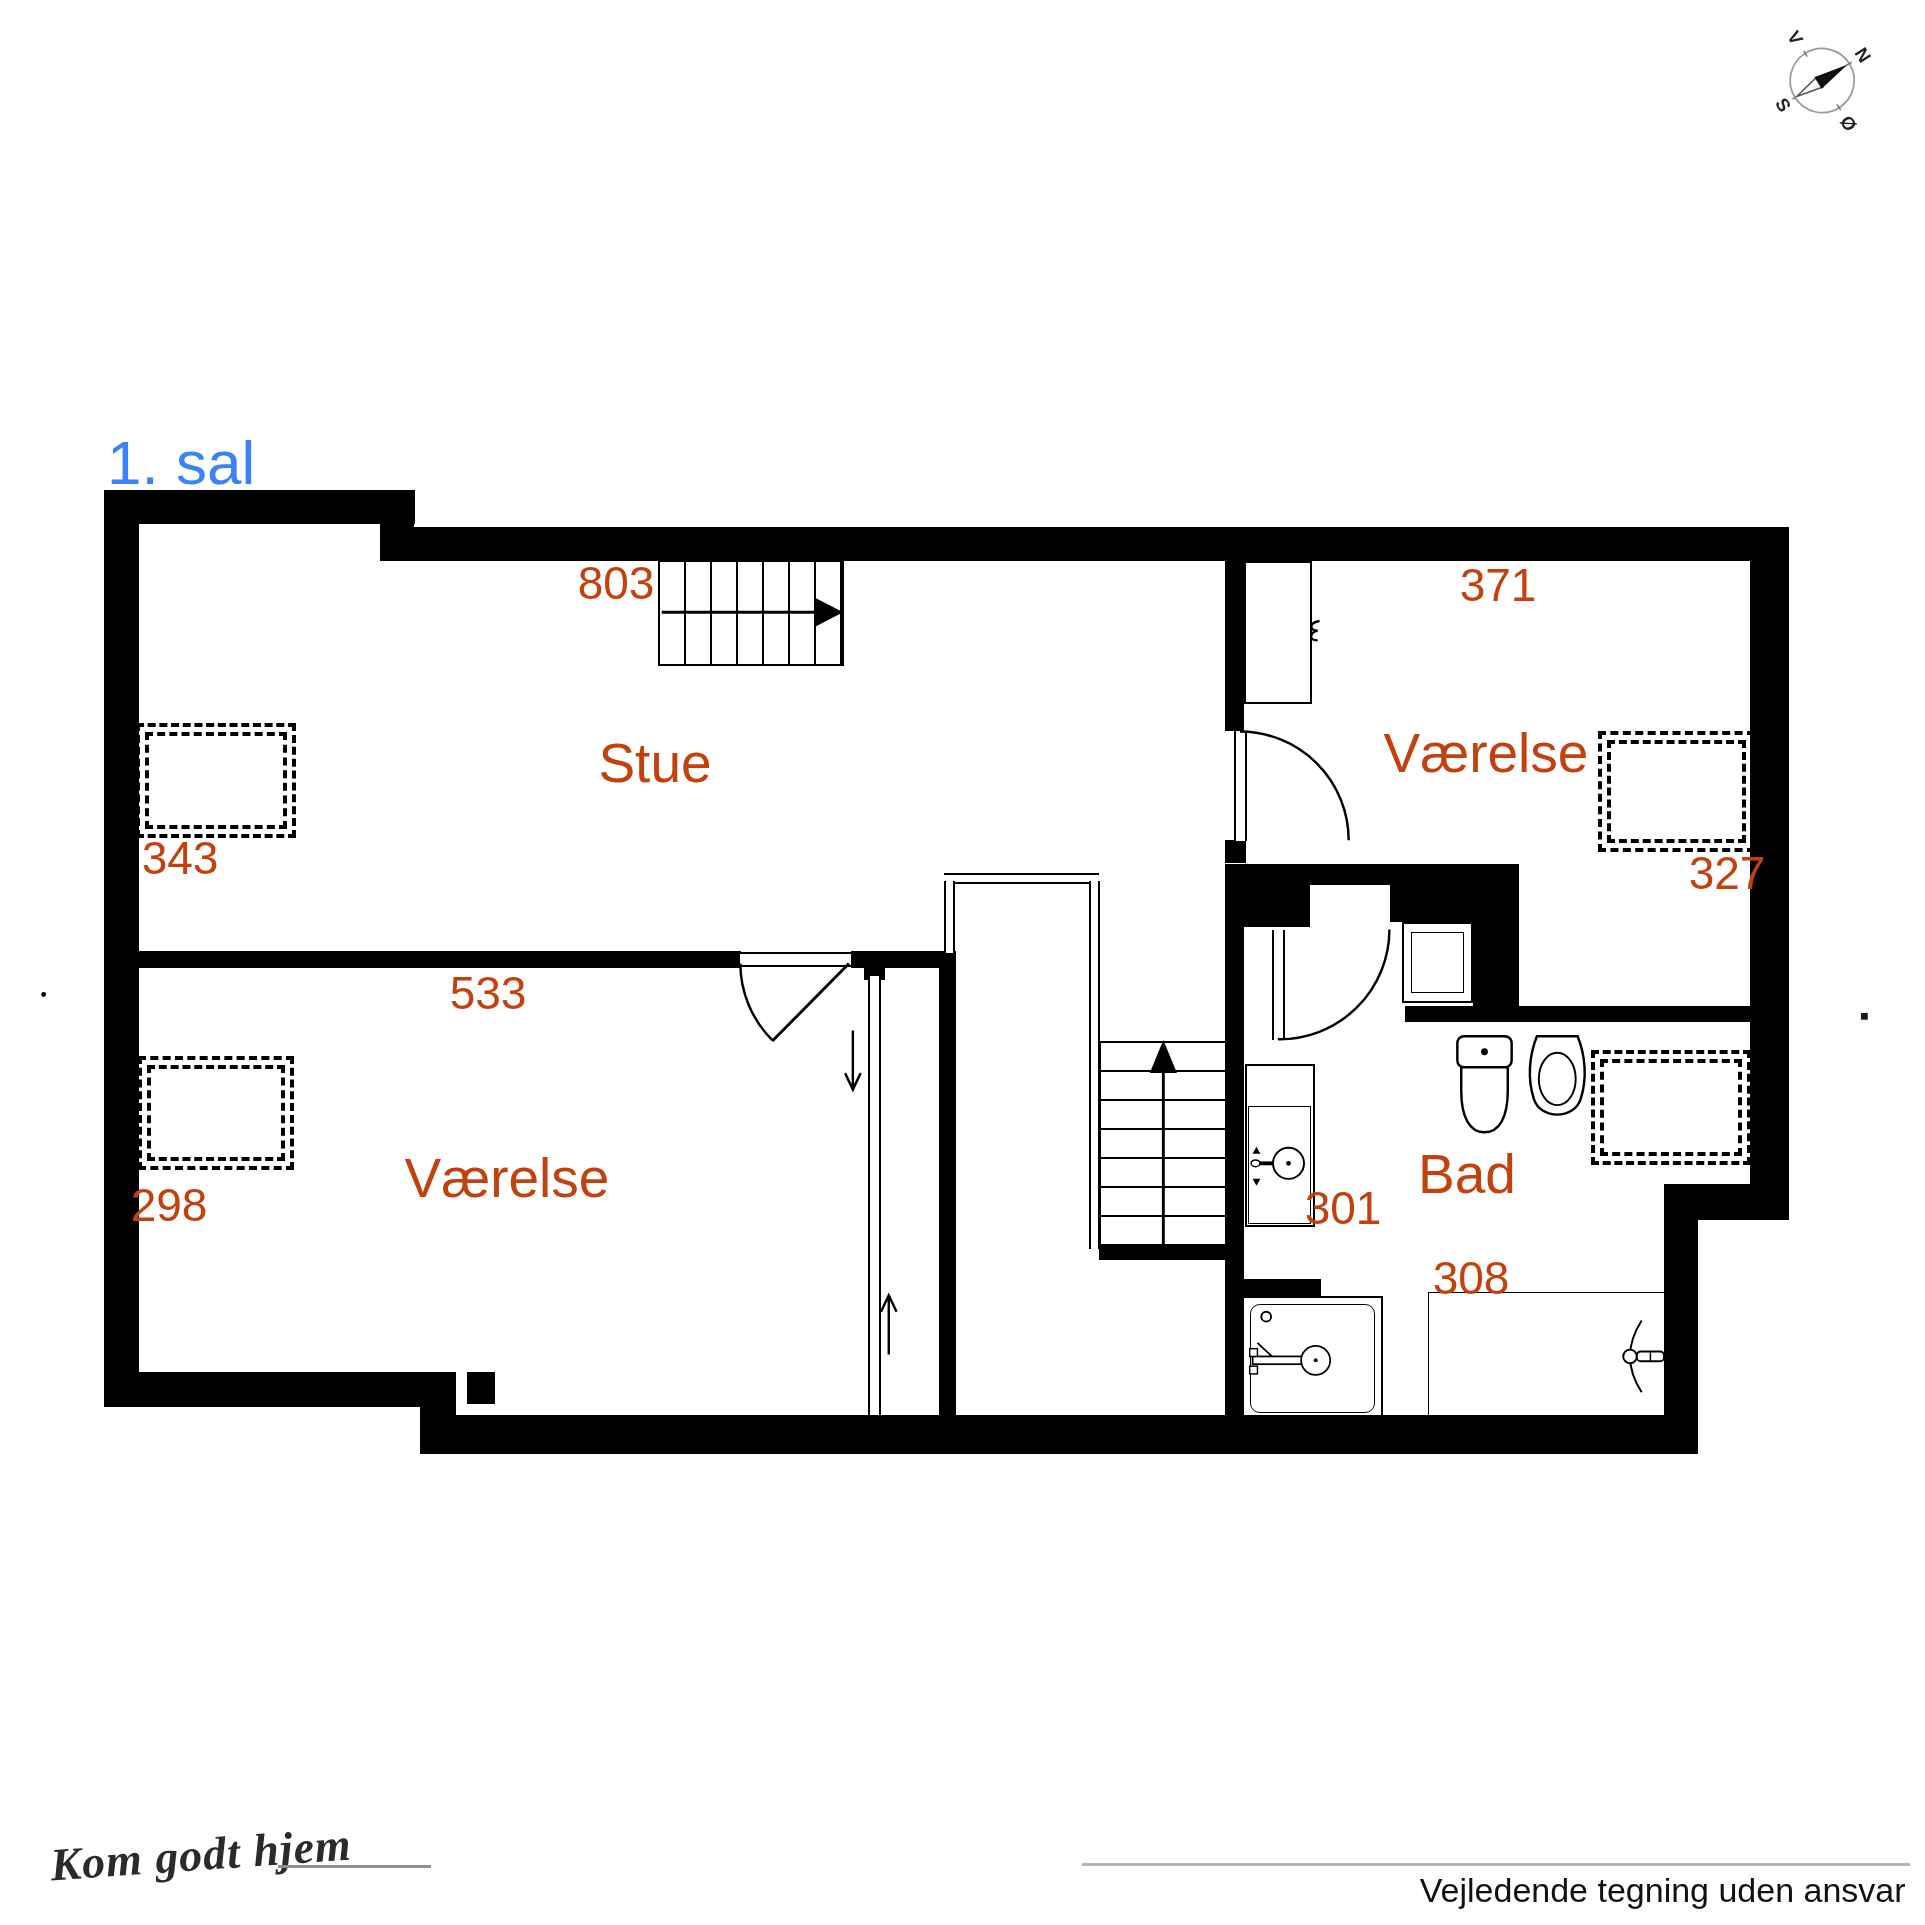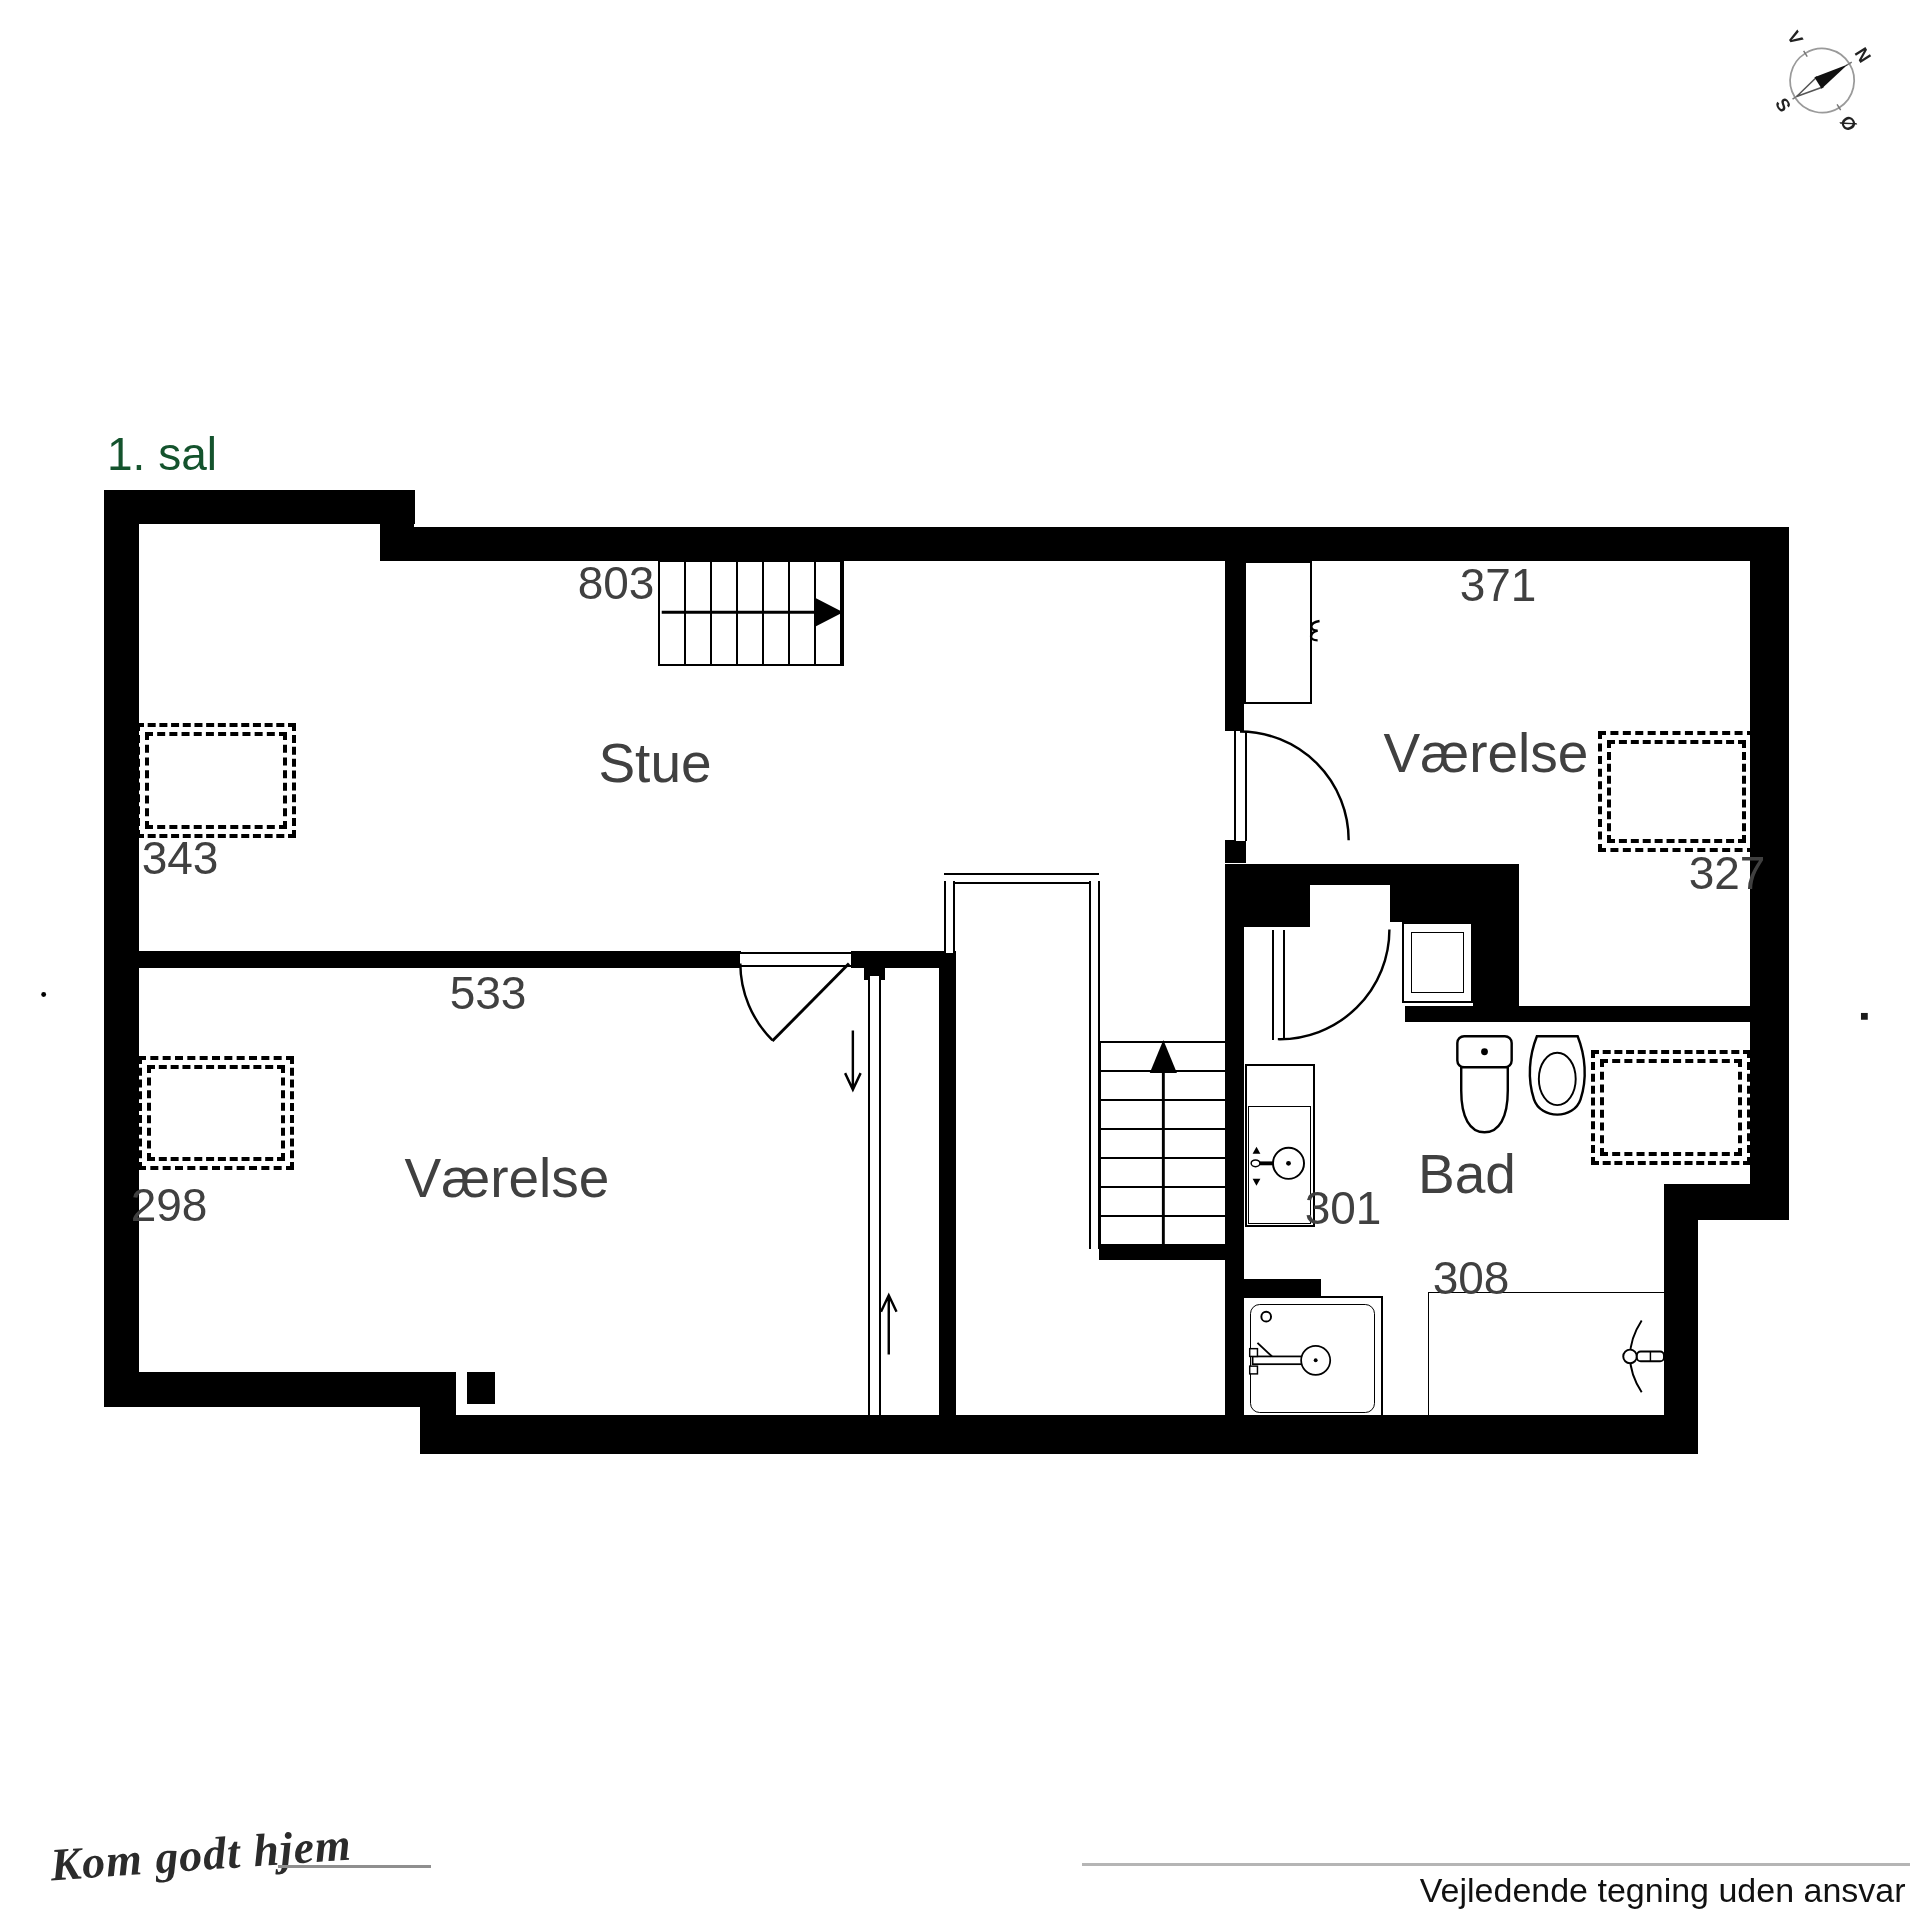--- a/index.html
+++ b/index.html
@@ -1,21 +1,21 @@
 <!DOCTYPE html>
 <html><head>
 <meta charset="utf-8">
 <style>
   html,body{margin:0;padding:0;background:#fff;}
   .stage{position:relative;width:1925px;height:1925px;background:#fff;overflow:hidden;
          font-family:"Liberation Sans",sans-serif;color:#000;}
   .w{position:absolute;background:#000;}
-  .lbl{position:absolute;transform:translate(-50%,-50%);font-size:46px;color:#404040;white-space:nowrap;}
+  .lbl{position:absolute;transform:translate(-50%,-50%);font-size:46px;color:#c2410c;white-space:nowrap;}
   .room{font-size:55px;}
-  .title{position:absolute;left:107px;top:427px;font-size:46px;color:#14532d;}
+  .title{position:absolute;left:107px;top:427px;font-size:62px;color:#3b82f6;}
   .thinH{position:absolute;background:#fff;border-top:2.9px solid #000;border-bottom:2.9px solid #000;box-sizing:border-box;}
   .thinV{position:absolute;background:#fff;border-left:2.9px solid #000;border-right:2.9px solid #000;box-sizing:border-box;}
   .box{position:absolute;box-sizing:border-box;}
   .b3{border:2.9px solid #000;} .b2{border:1.9px solid #000;}
   .dash-outer{position:absolute;border:4.9px dashed #000;box-sizing:border-box;}
   .dash-inner{position:absolute;left:4.9px;top:4.9px;right:4.9px;bottom:4.9px;border:4.9px dashed #000;}
   .stairs-top{position:absolute;left:658px;top:560px;width:186px;height:106px;border:2.9px solid #000;box-sizing:border-box;
     background:repeating-linear-gradient(to right,transparent 0 24px,#000 24px 26px);}
   .stairs-mid{position:absolute;left:1099px;top:1041px;width:128px;height:206px;border:2.9px solid #000;box-sizing:border-box;
     background:repeating-linear-gradient(to bottom,transparent 0 27px,#000 27px 29px);}

